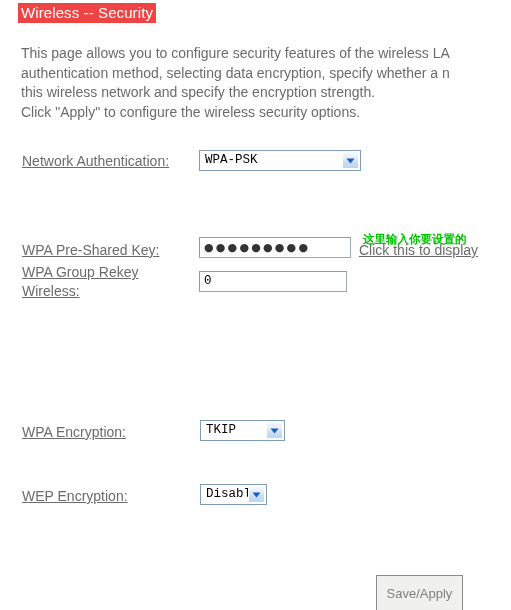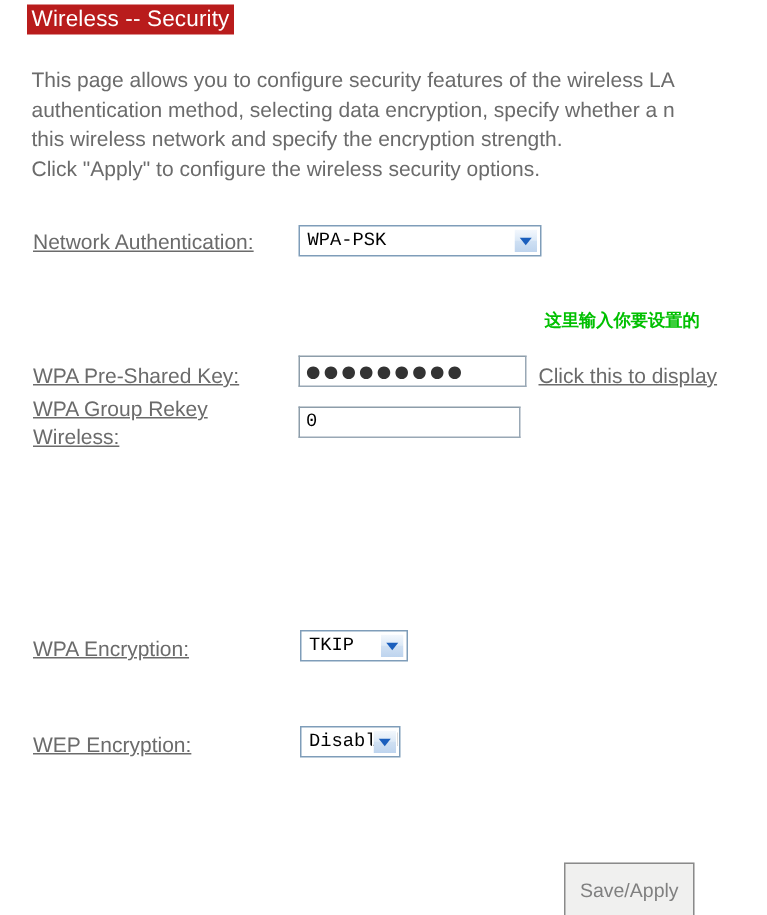--- a/index.html
+++ b/index.html
@@ -16,21 +16,21 @@
     font-family: "Liberation Sans", sans-serif;
     font-size: 13px;
     color: #666666;
   }
 
   
   #page-title {
     position: absolute;
     left: 18px;
     top: 3px;
-    background: #b91c1c;
+    background: #ef4444;
     color: #ffffff;
     font-size: 15px;
     line-height: 19px;
     padding: 0 3px 1px 3px;
     white-space: nowrap;
     letter-spacing: 0.1px;
   }
 
   
   #intro {
@@ -124,21 +124,21 @@
     top: 207px;
     width: 148px;
     font-family: "DejaVu Sans", sans-serif;
     font-size: 11.5px;
     line-height: 13.5px;
     color: #00c000;
     font-weight: bold;
     z-index: 5;
     white-space: nowrap;
   }
-  #annotation .aln { display: block; }
+  #annotation .aln { display: block; margin-top: 26px; }
 
   
   #display-link {
     position: absolute;
     left: 359px;
     top: 241px;
     font-size: 14px;
     line-height: 18px;
     color: #6b6b6b;
     text-decoration: underline;
@@ -201,21 +201,21 @@
 
 <div class="form-label" style="left:22px; top:263px;">WPA Group Rekey</div>
 <div class="form-label" style="left:22px; top:282px;">Wireless:</div>
 
 <div class="xp-input" style="left:199px; top:271px; width:148px;">
   <span>0</span>
 </div>
 
 <div class="form-label" style="left:22px; top:423px;">WPA Encryption:</div>
 
-<div class="xp-select" style="left:200px; top:420px; width:72px;">
+<div class="xp-select" style="left:200px; top:420px; width:85px;">
   <span class="sel-text">TKIP</span>
   <span class="arrow-box">
     <svg width="9" height="6" viewBox="0 0 9 6" xmlns="http://www.w3.org/2000/svg">
       <path d="M0.5 0.5 L8.5 0.5 L4.5 5.5 Z" fill="#1b5fbd"></path>
     </svg>
   </span>
 </div>
 
 <div class="form-label" style="left:22px; top:487px;">WEP Encryption:</div>
 

